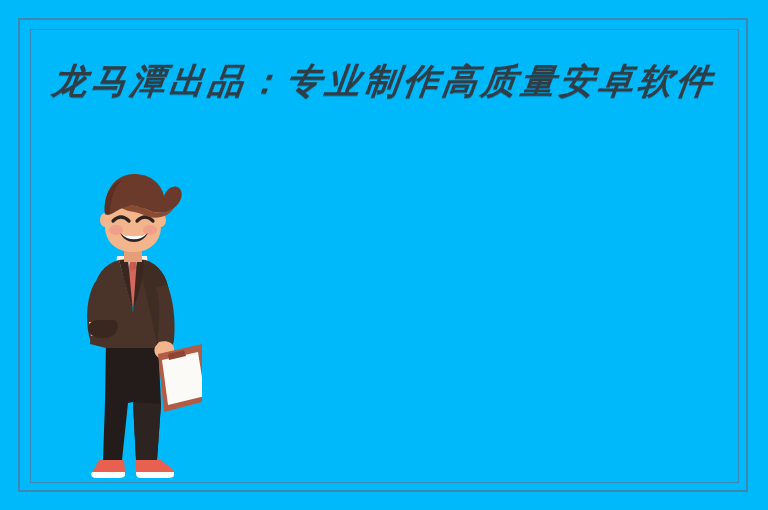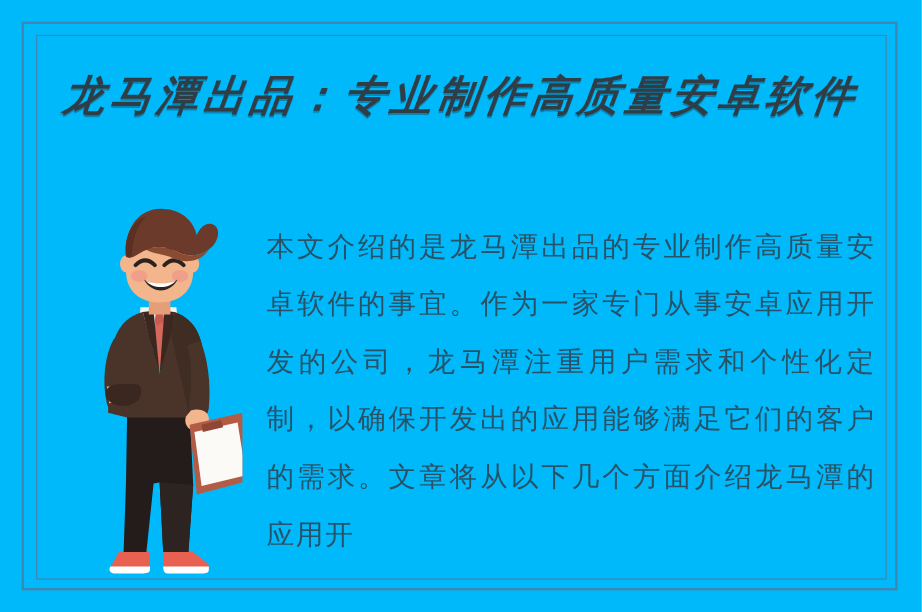--- a/index.html
+++ b/index.html
@@ -92,21 +92,20 @@
 </head>
 <body>
 
 <div id="poster">
 
   <div class="frame-outer"></div>
   <div class="frame-inner"></div>
 
   <div class="title">龙马潭出品：专业制作高质量安卓软件</div>
 
-  <div class="body-copy">本文介绍的是龙马潭出品的专业制作高质量安卓软件的事宜。作为一家专门从事安卓应用开发的公司，龙马潭注重用户需求和个性化定制，以确保开发出的应用能够满足它们的客户的需求。文章将从以下几个方面介绍龙马潭的应用开</div>
 
   <div class="illustration">
     <svg viewBox="0 0 140 312" xmlns="http://www.w3.org/2000/svg">
 
       <path d="M44 168 L96 168 L99 232 L95 288 L74 288 L71 230 L66 231 L60 288 L41 288 L43 230 Z" fill="#241c1a"></path>
       <path d="M71 230 L74 288 L95 288 L99 232 Z" fill="#2d2422"></path>
 
       <path d="M37 288 L62 288 L63 298 C63 303 59 305 52 305 L34 305 C30 305 29 302 31 299 Z" fill="#e8604f"></path>
       <path d="M30 300 L63 300 L63 303 C63 305 60 306 56 306 L34 306 C30 306 28 303 30 300 Z" fill="#ffffff"></path>
       <path d="M74 288 L99 288 L109 296 C114 299 113 305 107 305 L80 305 C76 305 74 303 74 299 Z" fill="#e8604f"></path>

